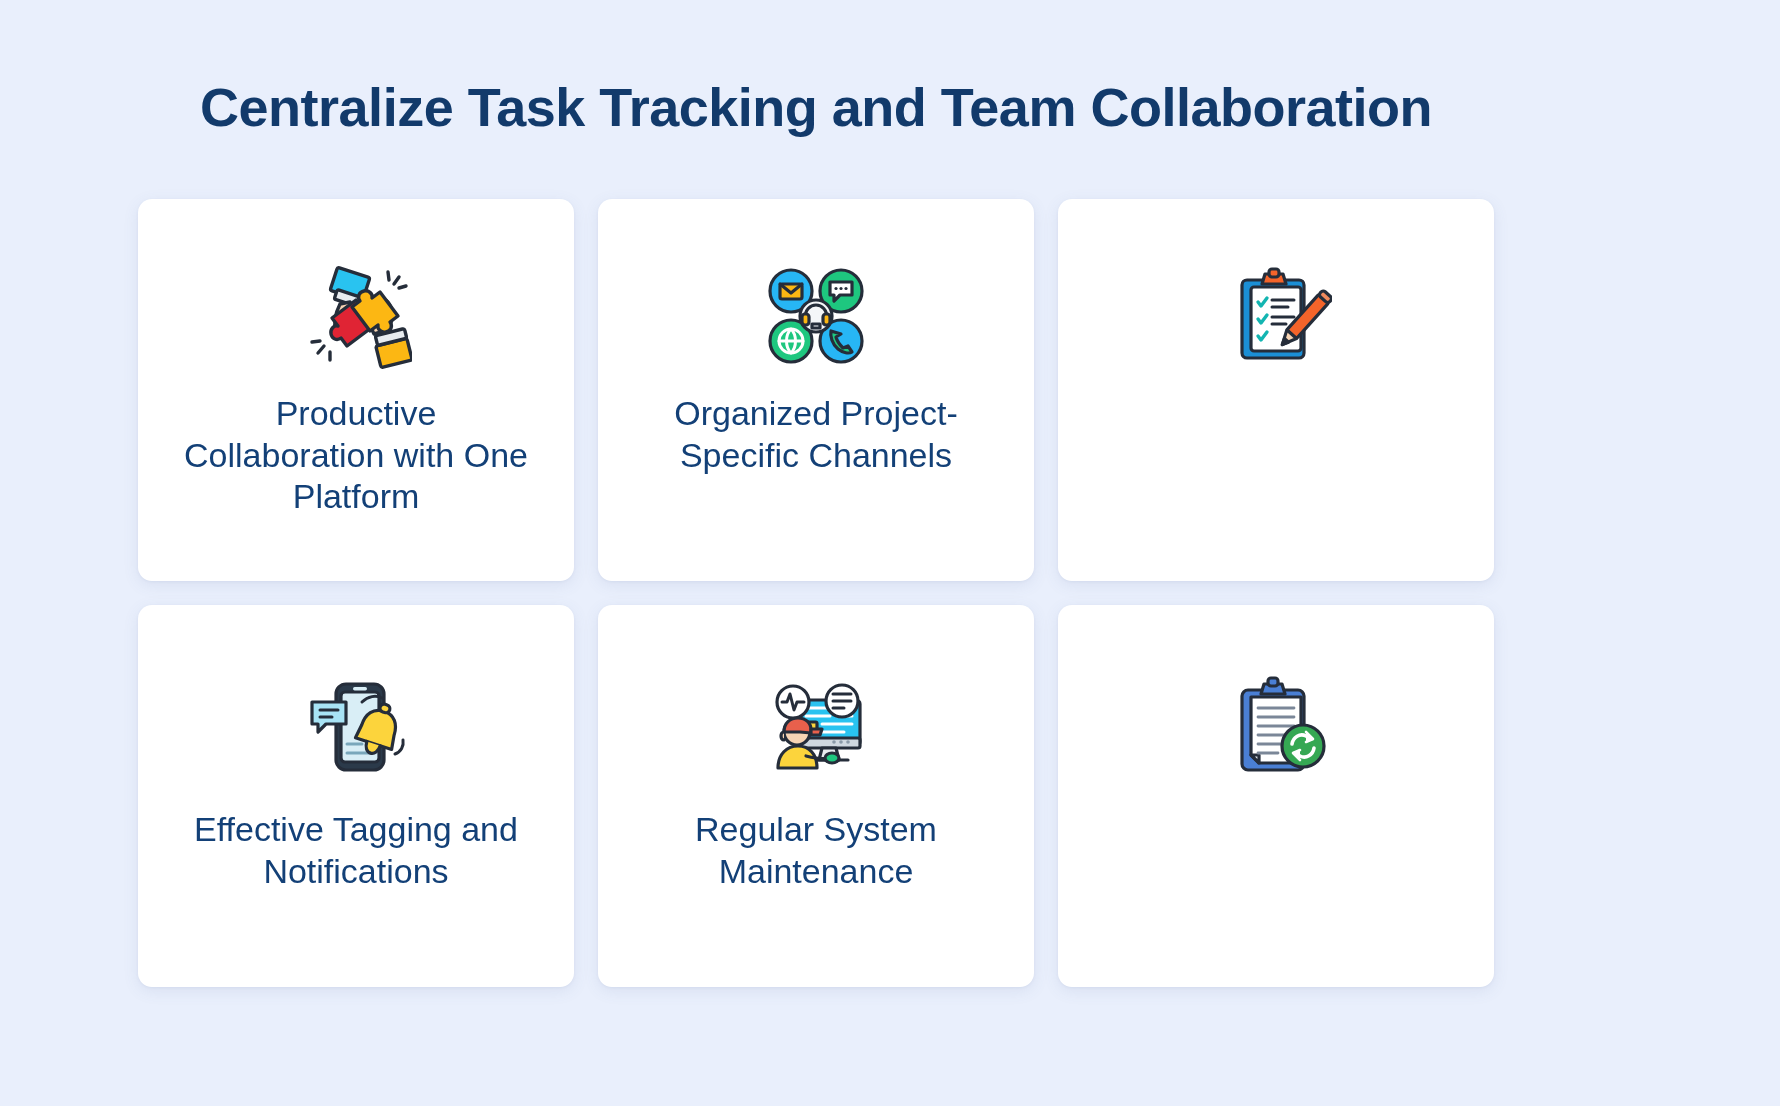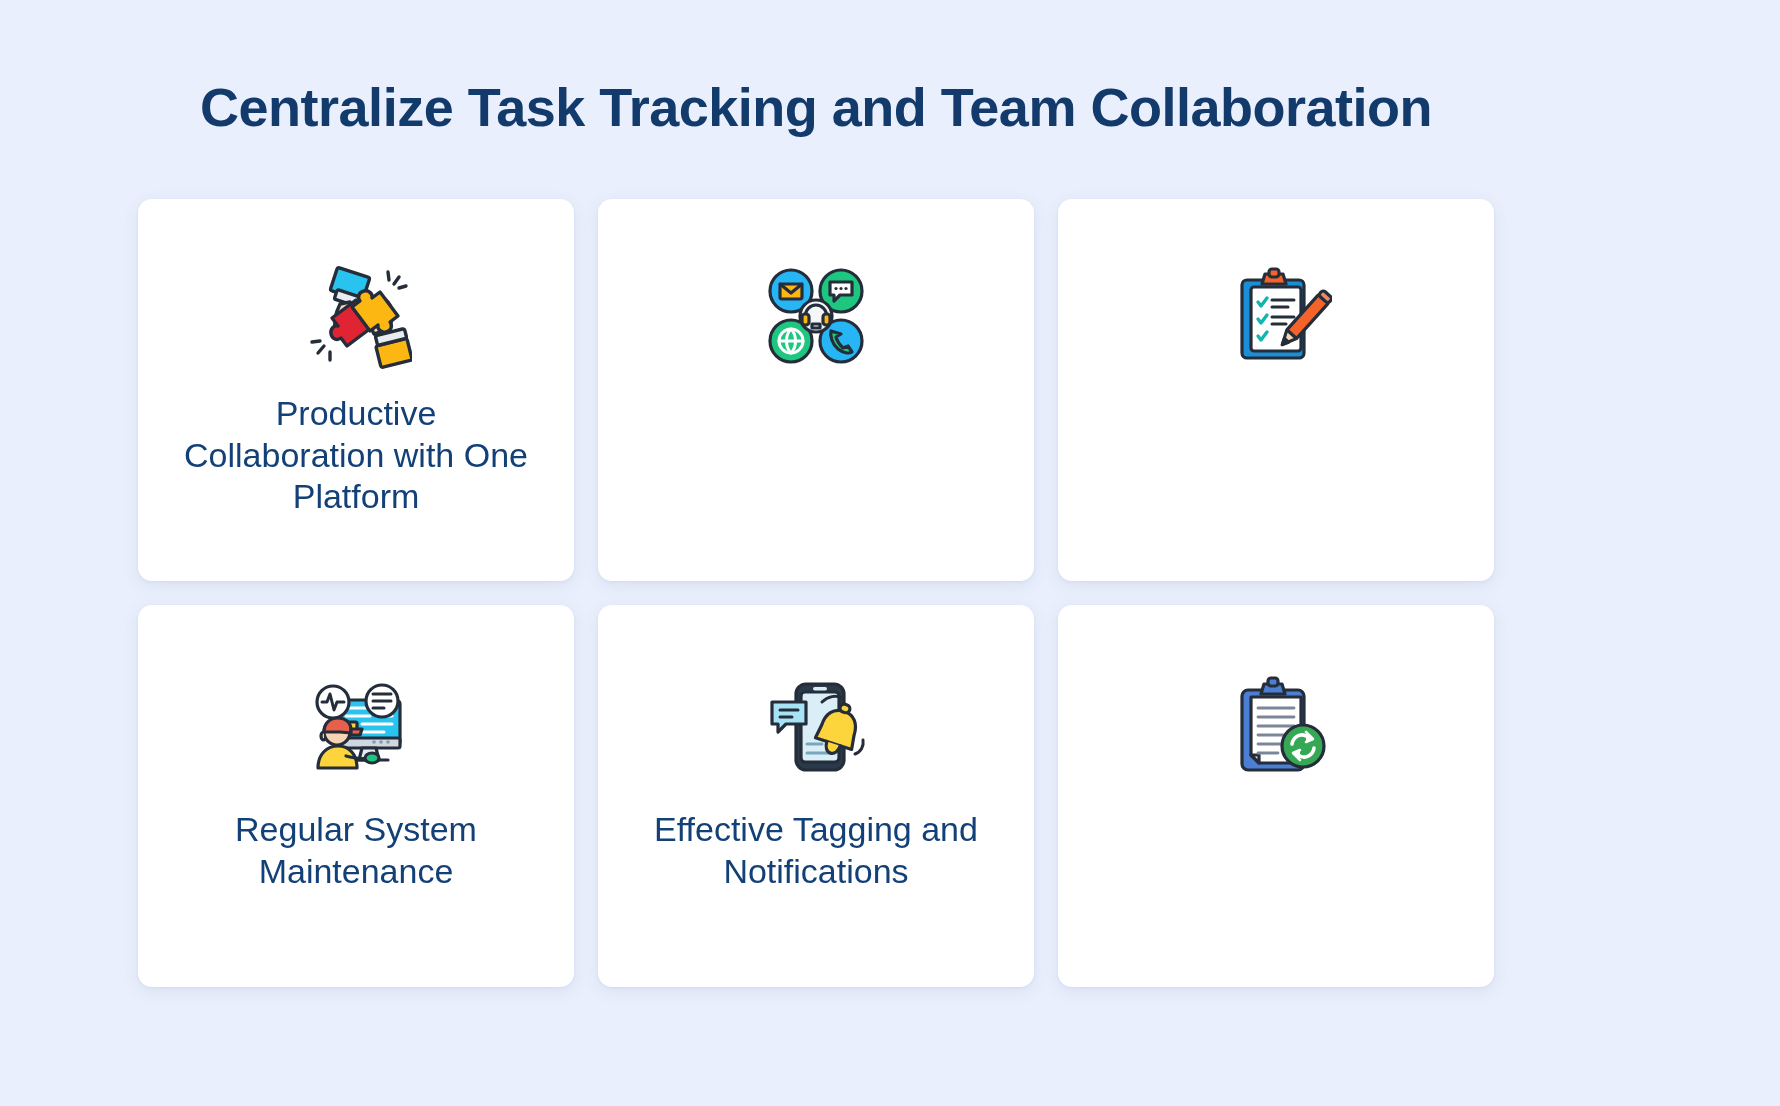--- a/index.html
+++ b/index.html
@@ -147,20 +147,21 @@
             <path d="M71 71 C70 76 72 84 78 89 C83 93 89 94 92 92 L88 86 L83 88 C80 85 77 81 76 77 L81 74 Z" fill="#1ec77f"></path>
 
             <circle cx="56" cy="56" r="16" fill="#f4f6f8"></circle>
             <path d="M45 58 C45 50 50 45 56 45 C62 45 67 50 67 58" fill="none"></path>
             <rect x="42" y="54" width="7" height="11" rx="3" fill="#fcb713"></rect>
             <rect x="63" y="54" width="7" height="11" rx="3" fill="#fcb713"></rect>
             <path d="M52 64 H60 V68 H52 Z" fill="#f4f6f8"></path>
           </g>
         </svg>
       </div>
+      <div class="card-title">Organized Project-Specific Channels</div>
     </div>
 
     <div class="card">
       <div class="card-icon">
         <svg viewBox="0 0 112 112" xmlns="http://www.w3.org/2000/svg">
           <g stroke="#252d3a" stroke-width="3.2" stroke-linejoin="round" stroke-linecap="round">
 
             <rect x="22" y="20" width="62" height="78" rx="5" fill="#1b8fd6"></rect>
 
             <rect x="31" y="27" width="50" height="64" rx="3" fill="#ffffff"></rect>
@@ -185,20 +186,49 @@
           </g>
         </svg>
       </div>
     </div>
 
     <div class="card row2">
       <div class="card-icon">
         <svg viewBox="0 0 112 112" xmlns="http://www.w3.org/2000/svg">
           <g stroke="#252d3a" stroke-width="3.2" stroke-linejoin="round" stroke-linecap="round">
 
+            <rect x="36" y="14" width="48" height="86" rx="10" fill="#2b3a4a"></rect>
+            <rect x="41" y="22" width="38" height="70" rx="4" fill="#d9eef6"></rect>
+            <rect x="53" y="17" width="14" height="3.5" rx="1.7" fill="#d9eef6" stroke="none"></rect>
+
+            <path d="M47 74 H62" fill="none" stroke="#7aa7bb" stroke-width="3"></path>
+            <path d="M47 83 H70" fill="none" stroke="#7aa7bb" stroke-width="3"></path>
+
+            <path d="M12 32 H46 V54 H26 L18 62 V54 H12 Z" fill="#a8e3f5"></path>
+            <path d="M20 40 H38 M20 47 H32" fill="none" stroke="#252d3a" stroke-width="3"></path>
+
+            <g transform="rotate(18 76 66)">
+              <path d="M76 40 C87 40 93 48 93 60 L95 74 H57 L59 60 C59 48 65 40 76 40 Z" fill="#fcd43c"></path>
+              <rect x="71" y="33" width="10" height="8" rx="4" fill="#fcd43c"></rect>
+              <path d="M69 74 C69 80 72 84 76 84 C80 84 83 80 83 74" fill="#fcd43c"></path>
+            </g>
+
+            <path d="M62 32 C68 26 76 25 82 28" fill="none" stroke-width="3"></path>
+            <path d="M95 84 C101 82 104 76 103 70" fill="none" stroke-width="3"></path>
+          </g>
+        </svg>
+      </div>
+      <div class="card-title">Effective Tagging and Notifications</div>
+    </div>
+
+    <div class="card row2">
+      <div class="card-icon">
+        <svg viewBox="0 0 112 112" xmlns="http://www.w3.org/2000/svg">
+          <g stroke="#252d3a" stroke-width="3.2" stroke-linejoin="round" stroke-linecap="round">
+
             <rect x="38" y="30" width="62" height="46" rx="4" fill="#29c3f0"></rect>
             <rect x="38" y="68" width="62" height="10" rx="2" fill="#cfd8e0"></rect>
             <path d="M62 78 H76 L79 90 H59 Z" fill="#e8ecf0"></path>
             <path d="M52 90 H88" fill="none"></path>
 
             <path d="M46 38 H92 M46 46 H70 M78 46 H92 M62 54 H92 M62 62 H84" fill="none" stroke="#ffffff" stroke-width="3"></path>
             <rect x="46" y="52" width="11" height="11" rx="1.5" fill="#fcd43c"></rect>
             <circle cx="88" cy="72" r="1.8" fill="#8a99a8" stroke="none"></circle>
             <circle cx="81" cy="72" r="1.8" fill="#8a99a8" stroke="none"></circle>
             <circle cx="74" cy="72" r="1.8" fill="#8a99a8" stroke="none"></circle>
@@ -221,49 +251,20 @@
         </svg>
       </div>
       <div class="card-title">Regular System Maintenance</div>
     </div>
 
     <div class="card row2">
       <div class="card-icon">
         <svg viewBox="0 0 112 112" xmlns="http://www.w3.org/2000/svg">
           <g stroke="#252d3a" stroke-width="3.2" stroke-linejoin="round" stroke-linecap="round">
 
-            <rect x="36" y="14" width="48" height="86" rx="10" fill="#2b3a4a"></rect>
-            <rect x="41" y="22" width="38" height="70" rx="4" fill="#d9eef6"></rect>
-            <rect x="53" y="17" width="14" height="3.5" rx="1.7" fill="#d9eef6" stroke="none"></rect>
-
-            <path d="M47 74 H62" fill="none" stroke="#7aa7bb" stroke-width="3"></path>
-            <path d="M47 83 H70" fill="none" stroke="#7aa7bb" stroke-width="3"></path>
-
-            <path d="M12 32 H46 V54 H26 L18 62 V54 H12 Z" fill="#a8e3f5"></path>
-            <path d="M20 40 H38 M20 47 H32" fill="none" stroke="#252d3a" stroke-width="3"></path>
-
-            <g transform="rotate(18 76 66)">
-              <path d="M76 40 C87 40 93 48 93 60 L95 74 H57 L59 60 C59 48 65 40 76 40 Z" fill="#fcd43c"></path>
-              <rect x="71" y="33" width="10" height="8" rx="4" fill="#fcd43c"></rect>
-              <path d="M69 74 C69 80 72 84 76 84 C80 84 83 80 83 74" fill="#fcd43c"></path>
-            </g>
-
-            <path d="M62 32 C68 26 76 25 82 28" fill="none" stroke-width="3"></path>
-            <path d="M95 84 C101 82 104 76 103 70" fill="none" stroke-width="3"></path>
-          </g>
-        </svg>
-      </div>
-      <div class="card-title">Effective Tagging and Notifications</div>
-    </div>
-
-    <div class="card row2">
-      <div class="card-icon">
-        <svg viewBox="0 0 112 112" xmlns="http://www.w3.org/2000/svg">
-          <g stroke="#252d3a" stroke-width="3.2" stroke-linejoin="round" stroke-linecap="round">
-
             <rect x="22" y="20" width="62" height="80" rx="6" fill="#4a7fd4"></rect>
             <path d="M31 27 H81 V93 H39 L31 85 Z" fill="#ffffff"></path>
             <path d="M31 85 H39 V93 Z" fill="#e7ecf2"></path>
 
             <path d="M44 14 H62 L65 24 H41 Z" fill="#4a7fd4"></path>
             <rect x="48" y="8" width="10" height="8" rx="3" fill="#4a7fd4"></rect>
 
             <path d="M38 38 H74 M38 47 H74 M38 56 H74 M38 65 H74 M38 74 H66 M38 83 H58" fill="none" stroke="#7b8798" stroke-width="2.8"></path>
 
             <circle cx="83" cy="76" r="21" fill="#35a853"></circle>

